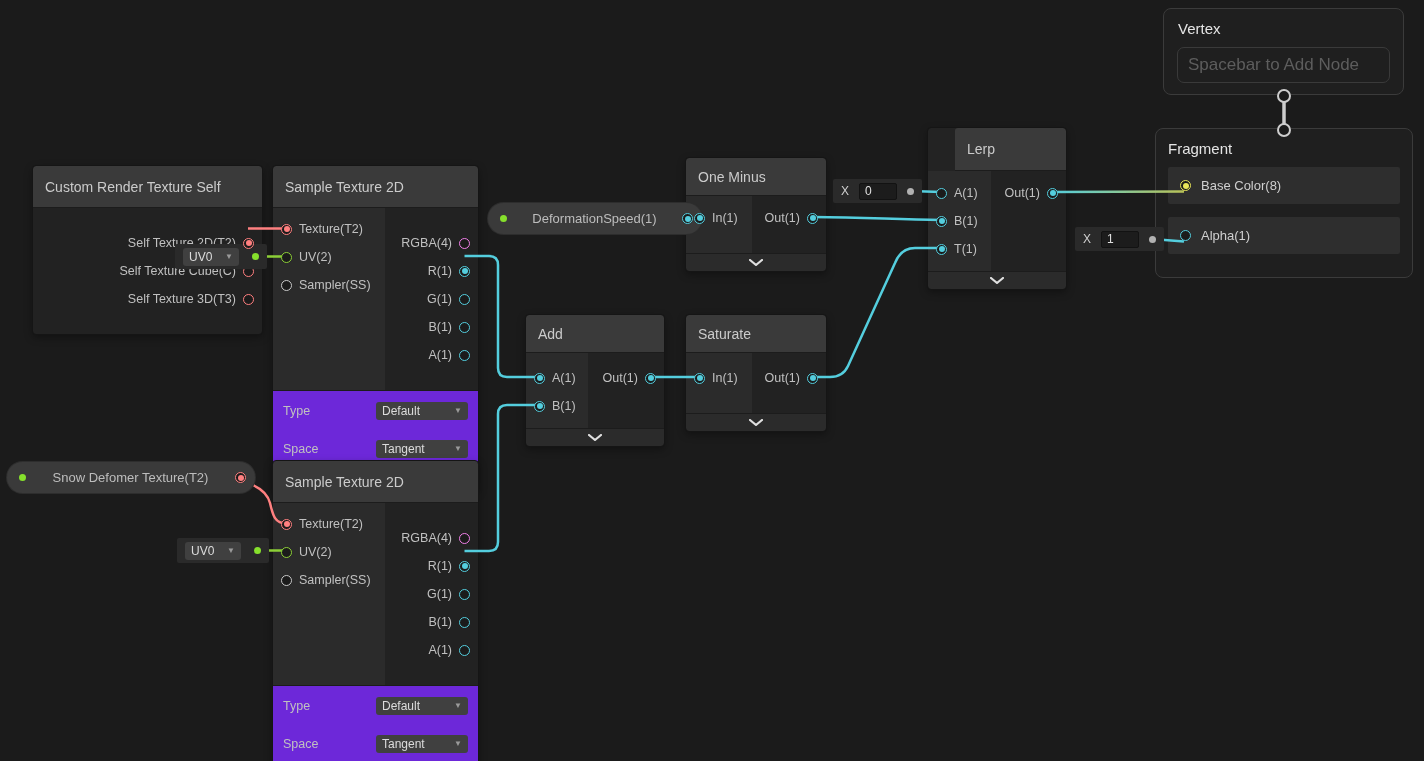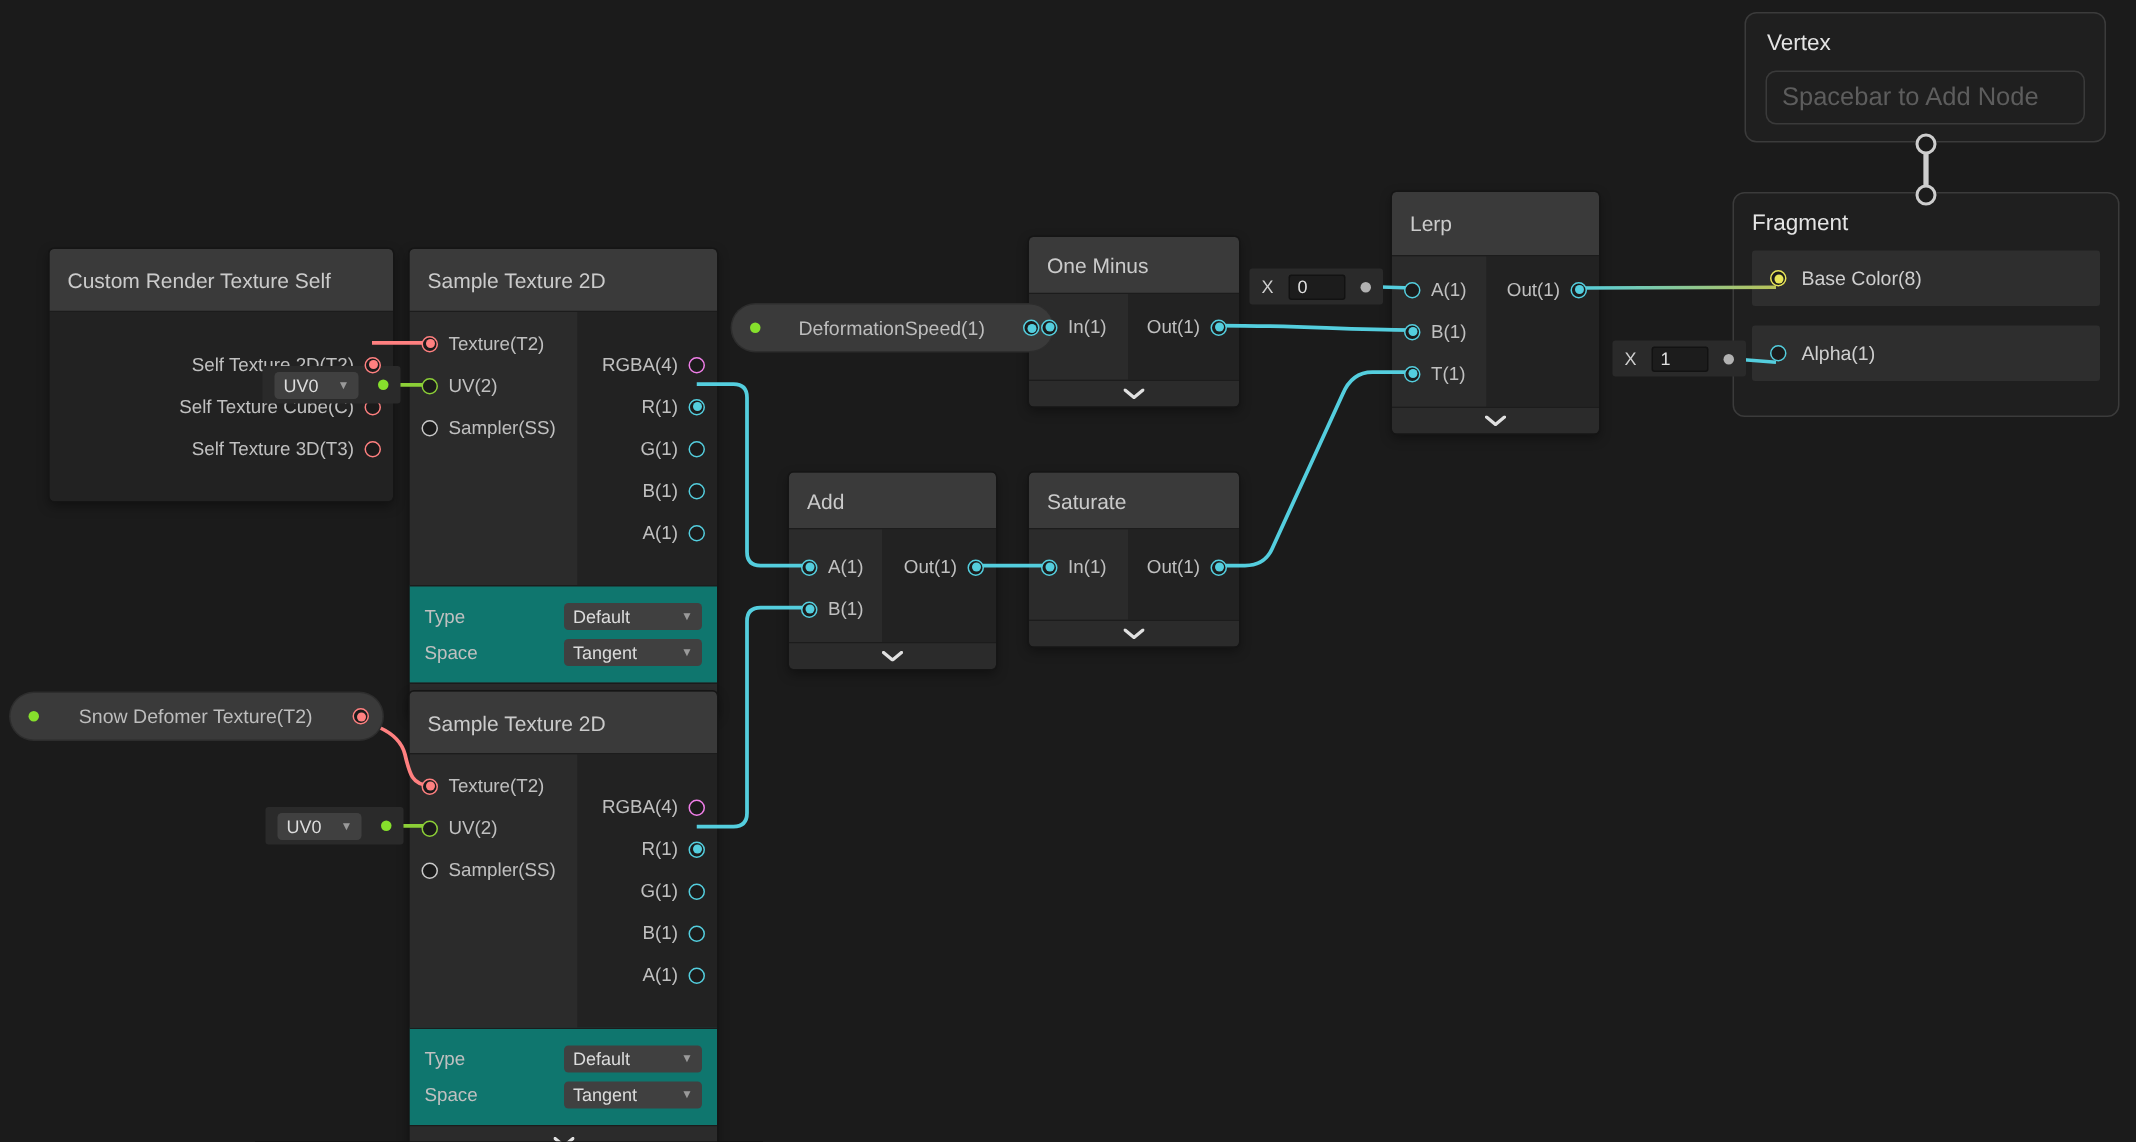--- a/index.html
+++ b/index.html
@@ -5,21 +5,21 @@
   html,body{margin:0;padding:0;background:#101010;}
   #canvas{position:relative;width:1424px;height:761px;background:#1b1b1b;overflow:hidden;
           font-family:"Liberation Sans",sans-serif;}
 
   
   .node{position:absolute;background:#232323;border-radius:3px;outline:1px solid #151515;
         box-shadow:0 3px 8px rgba(0,0,0,.4);}
   .ntitle{height:41px;display:flex;align-items:center;padding:0 12px;background:#3a3a3a;
           color:#cbcbcb;font-size:14px;border-bottom:1px solid #1c1c1c;border-radius:3px 3px 0 0;
           white-space:nowrap;}
-  .ntitle.h37{height:37px;} .ntitle.h42{height:42px;}
+  .ntitle.h37{height:37px;} .ntitle.h42{height:42px;margin-left:27px;}
   .nbody{display:flex;align-items:stretch;}
   .incol{background:#2b2b2b;padding:7px 0;}
   .incol.p11{padding-top:11px;}
   .outcol{background:#222222;flex:1;padding:21px 0;}
   .outcol.p8{padding-top:8px;} .incol.p8{padding-top:8px;}
   .outcol.p11{padding-top:11px;}
   .prow{height:28px;display:flex;align-items:center;gap:7px;padding:0 8px;font-size:12.5px;
         color:#c0c0c0;white-space:nowrap;}
   .prow.r{justify-content:flex-end;}
 
@@ -29,22 +29,22 @@
   .port.filled::after{content:"";position:absolute;inset:1.5px;border-radius:50%;background:currentColor;}
   .port.covered{z-index:4;}
   .c-cyan{border-color:#54cede;color:#54cede;}
   .c-green{border-color:#8ccf37;color:#8ccf37;}
   .c-red{border-color:#ff8080;color:#ff8080;}
   .c-magenta{border-color:#f07fe8;color:#f07fe8;}
   .c-yellow{border-color:#e8e559;color:#e8e559;}
   .c-gray{border-color:#c9c9c9;color:#c9c9c9;}
 
   
-  .controls{background:#0f766e;border-top:1px solid #1c1c1c;padding:8px 10px 9px;
-            display:flex;flex-direction:column;gap:1px;}
+  .controls{background:#6d28d9;border-top:1px solid #1c1c1c;padding:8px 10px 9px;
+            display:flex;flex-direction:column;gap:15px;}
   .ctl{display:flex;align-items:center;justify-content:space-between;height:23px;}
   .ctl-label{font-size:12.5px;color:#c0c0c0;}
   .dropdown{width:92px;height:18px;background:#404040;border-radius:3px;display:flex;
             align-items:center;justify-content:space-between;padding:0 6px;font-size:12px;
             color:#dcdcdc;box-sizing:border-box;cursor:default;}
   .dropdown.small{width:56px;}
   .dd-arrow{font-size:8px;color:#9a9a9a;line-height:1;}
   .collapsebar{height:20px;background:#2b2b2b;border-top:1px solid #1c1c1c;display:flex;
                align-items:center;justify-content:center;border-radius:0 0 3px 3px;}
 

